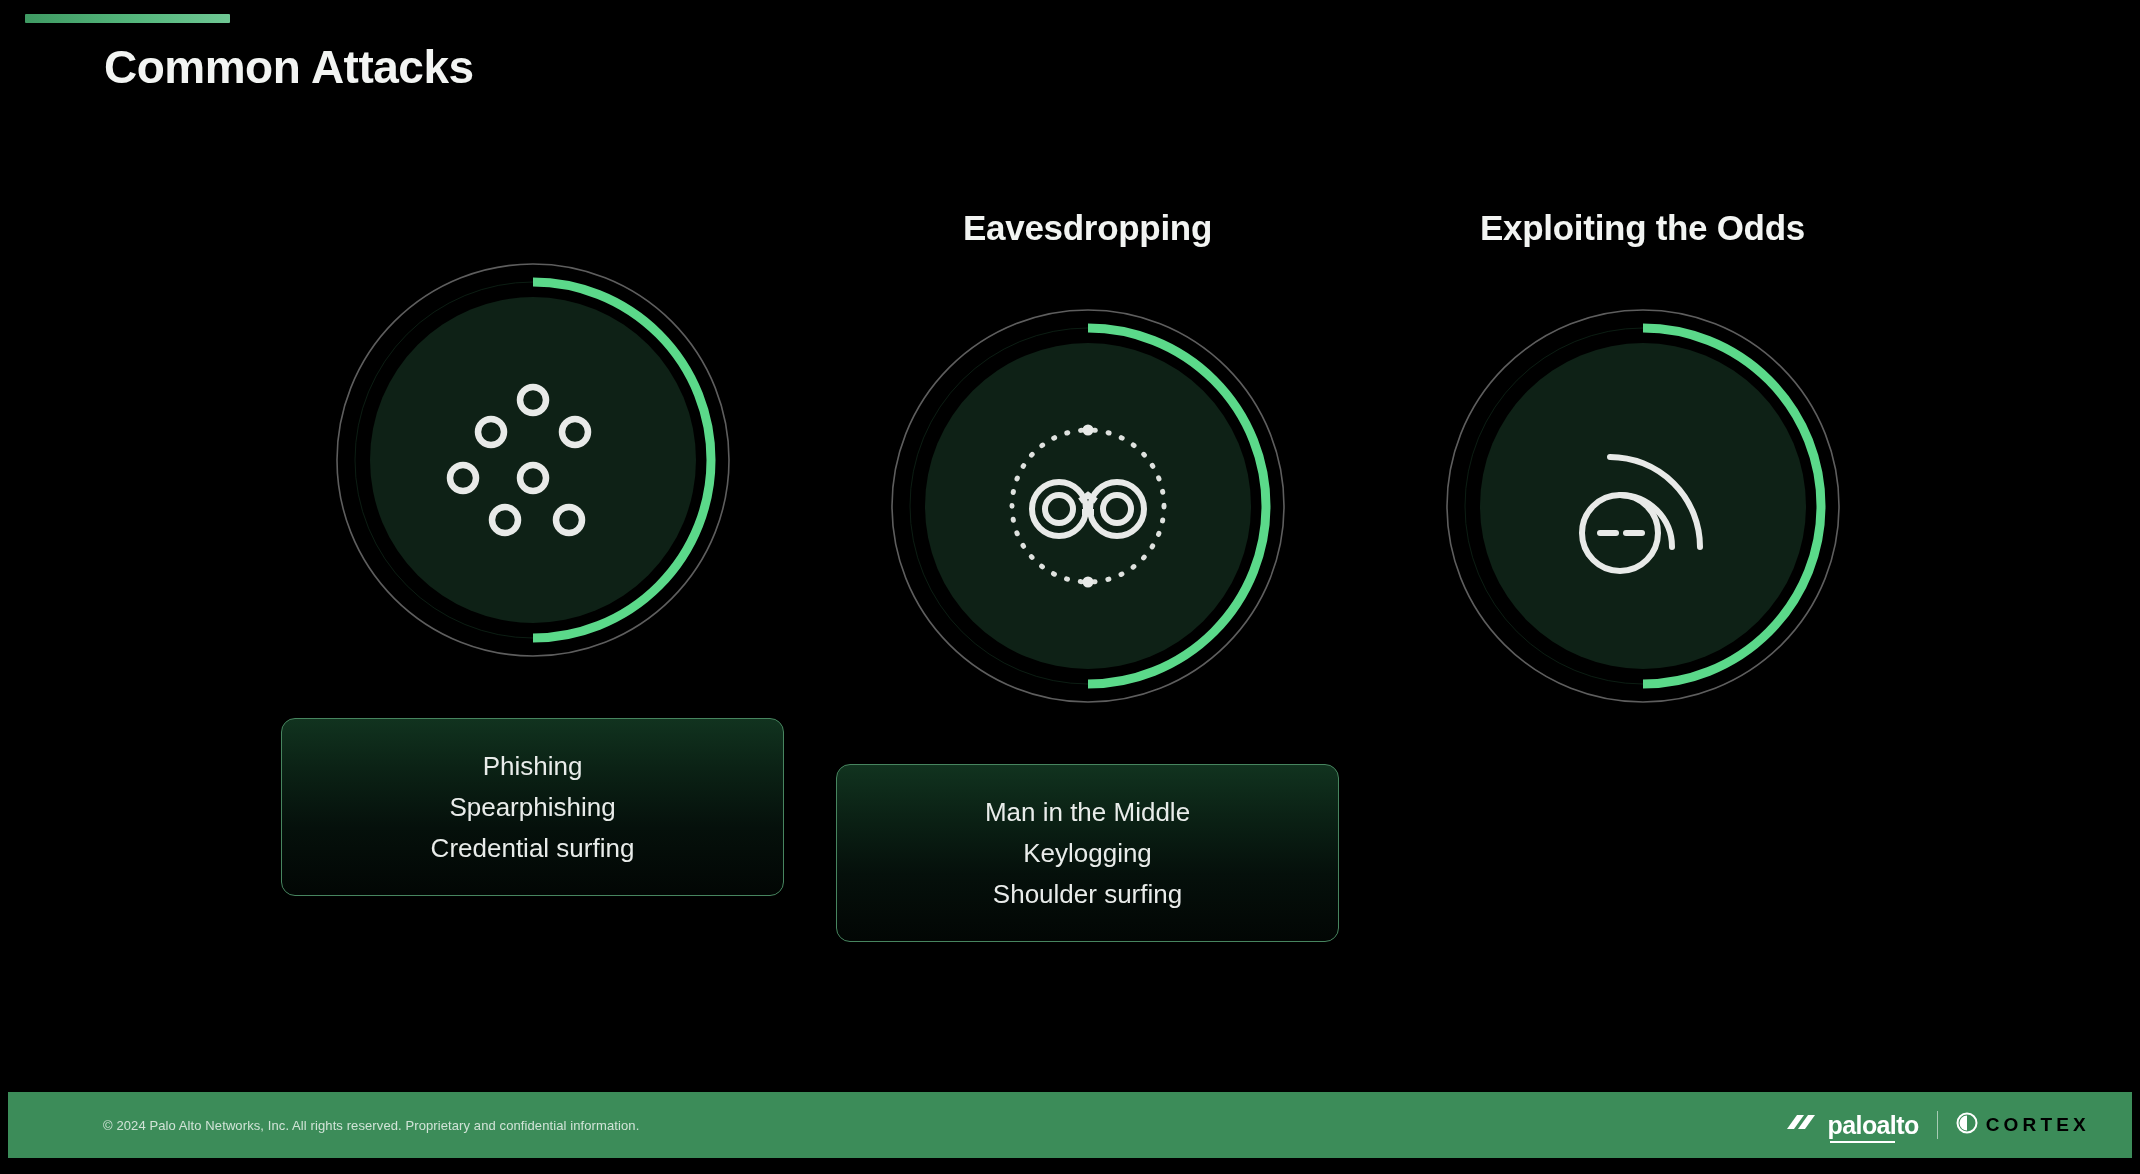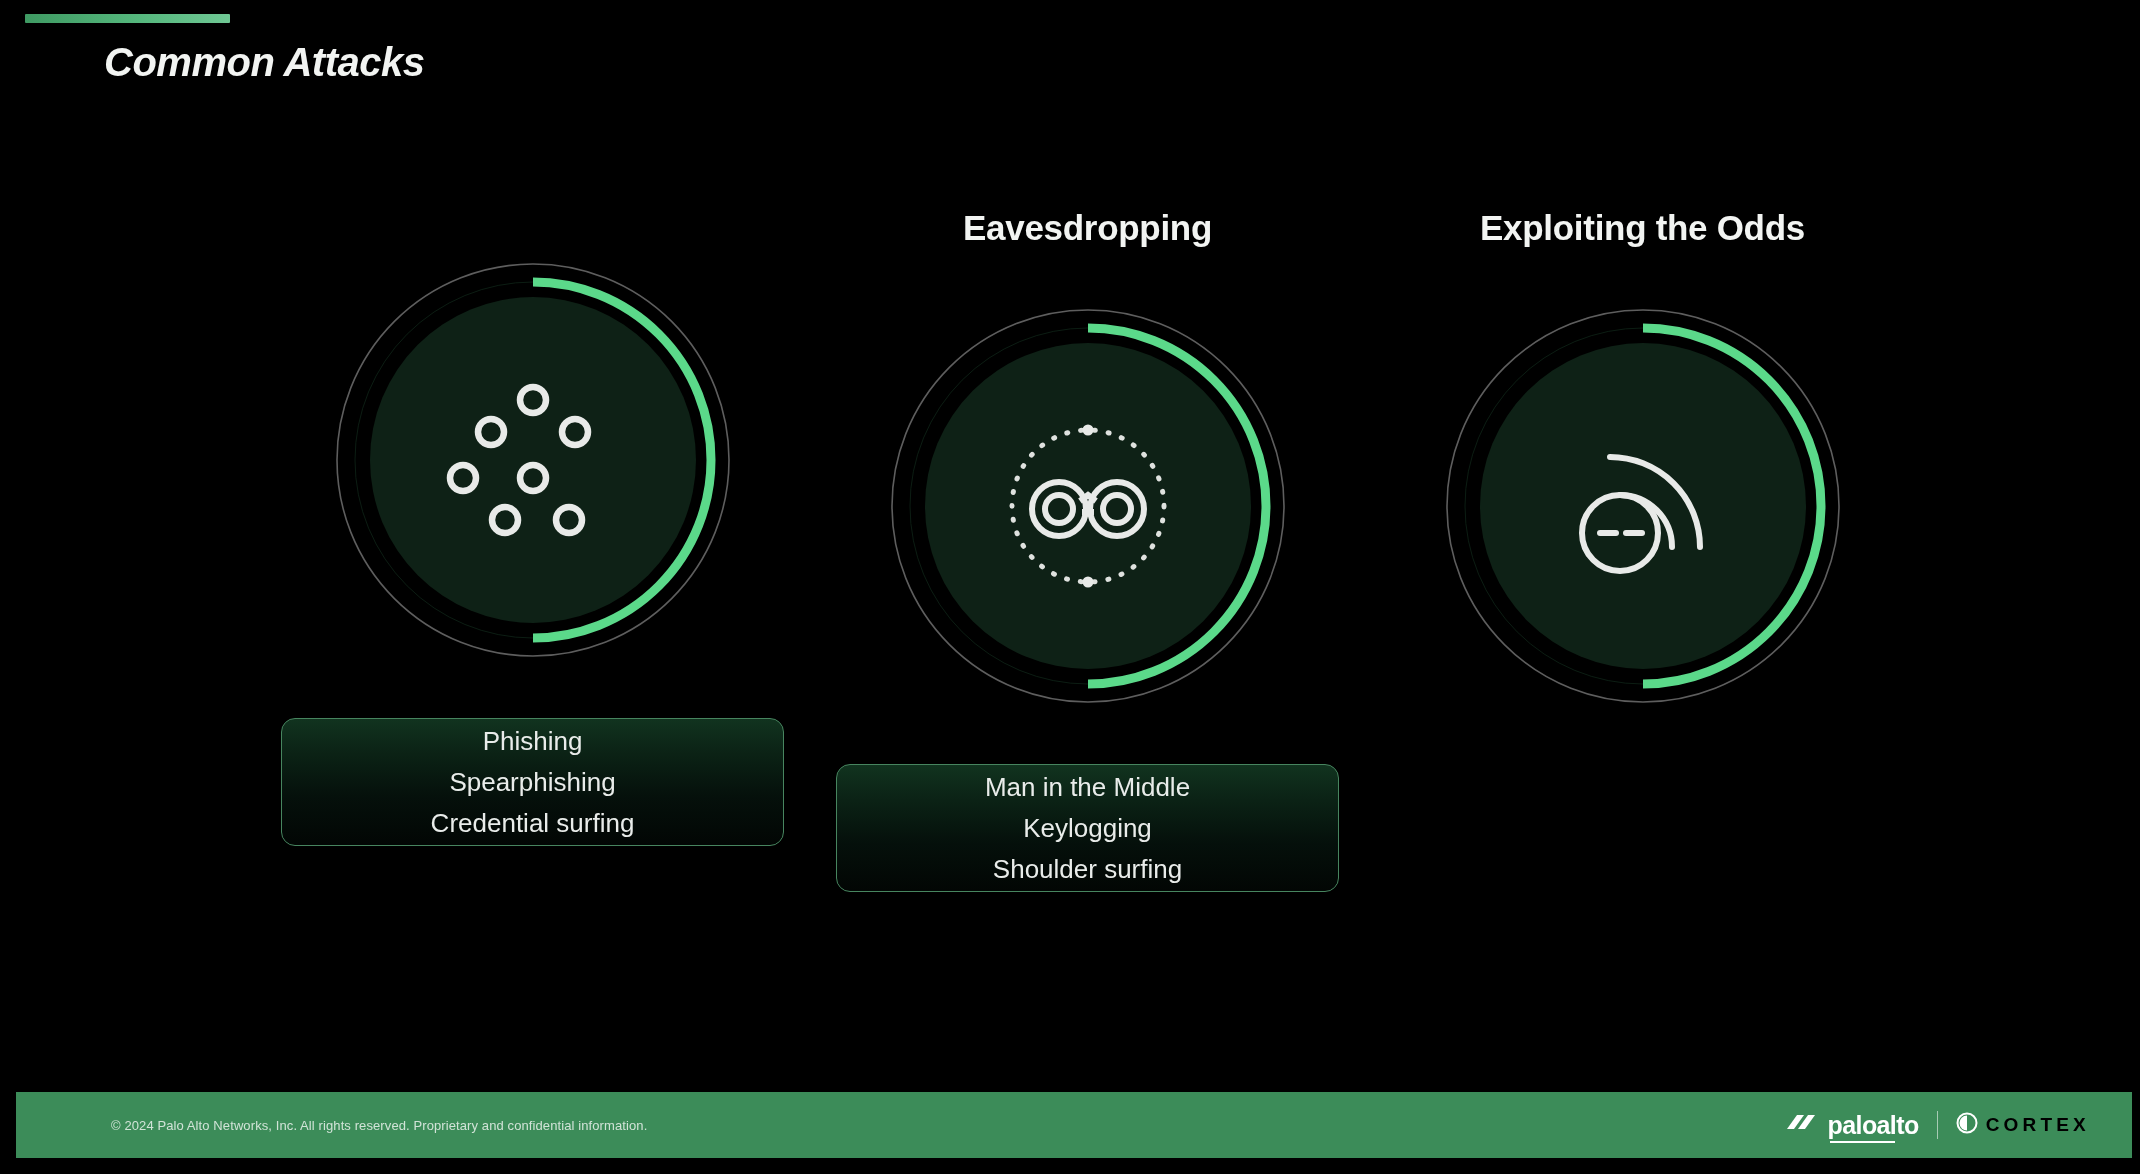--- a/index.html
+++ b/index.html
@@ -29,26 +29,25 @@
     top: 14px;
     width: 205px;
     height: 9px;
     background: linear-gradient(90deg, #3f9a63 0%, #55b77d 55%, #6fc794 100%);
     border-radius: 1px;
   }
   .page-title {
     position: absolute;
     left: 104px;
     top: 40px;
-    font-size: 40px;
+    font-size: 46px;
     font-weight: bold;
     color: #f2f4f2;
     letter-spacing: -0.5px;
     white-space: nowrap;
-    font-style: italic;
   }
 
   
   .columns {
     position: absolute;
     left: 280px;
     top: 205px;
     width: 1615px;
     display: flex;
     justify-content: space-between;
@@ -93,21 +92,21 @@
     height: 400px;
     display: flex;
     align-items: center;
     justify-content: center;
   }
 
   
   .attack-card {
     margin-top: 58px;
     width: 503px;
-    height: 128px;
+    height: 178px;
     box-sizing: border-box;
     border: 1.6px solid #47855f;
     border-radius: 14px;
     background: linear-gradient(180deg, #11331f 0%, #0b2215 28%, #05100b 62%, #020604 100%);
     display: flex;
     flex-direction: column;
     align-items: center;
     justify-content: center;
     gap: 2px;
   }
@@ -115,21 +114,21 @@
     font-size: 26px;
     color: #e9ecea;
     line-height: 39px;
     text-align: center;
     white-space: nowrap;
   }
 
   
   .footer {
     position: absolute;
-    left: 16px;
+    left: 8px;
     right: 8px;
     top: 1092px;
     height: 66px;
     background: #3c8c59;
     display: flex;
     align-items: center;
   }
   .footer-copy {
     position: absolute;
     left: 95px;

